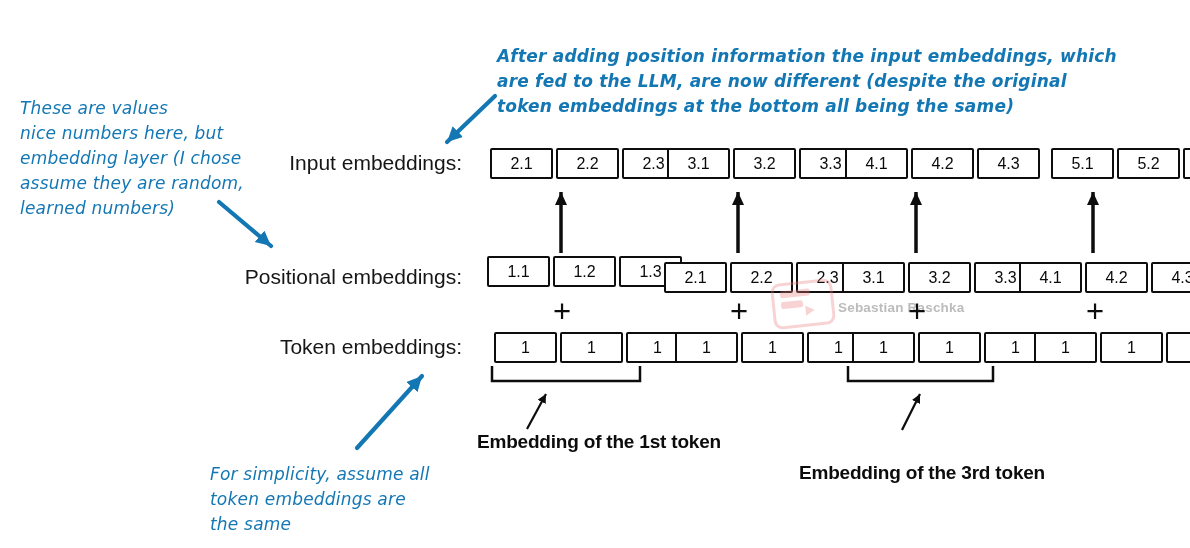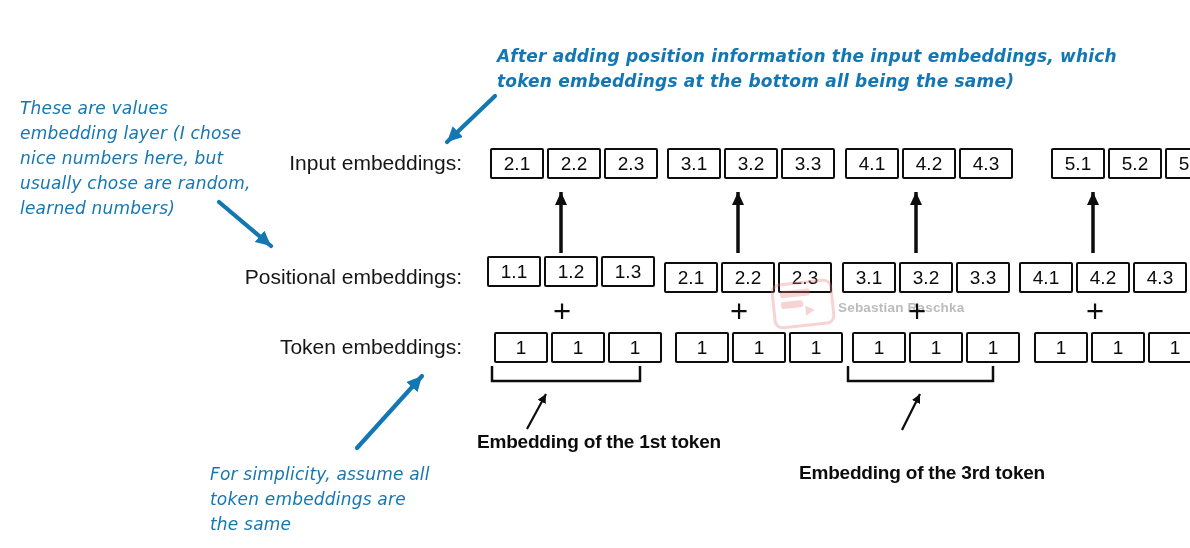--- a/index.html
+++ b/index.html
@@ -17,24 +17,24 @@
     font-size:17px; line-height:25px; letter-spacing:0.2px; white-space:nowrap;
   }
   
   .row-label{
     position:absolute; right:728px; color:#161616; font-size:21px;
     white-space:nowrap; text-align:right;
   }
   
   .group{position:absolute; display:flex; gap:3px;}
   .cell{
-    box-sizing:border-box; width:54px; height:31px;
+    box-sizing:border-box; width:63px; height:31px;
     border:2.5px solid var(--ink); border-radius:2px; background:#fff;
     display:flex; align-items:center; justify-content:center;
-    font-size:19px; color:#0a0a0a;
+    font-size:16px; color:#0a0a0a;
   }
   
   .plus{
     position:absolute; transform:translate(-50%,-50%);
     font-size:31px; font-weight:500; color:var(--ink); z-index:3;
   }
   
   .caption{
     position:absolute; font-weight:bold; font-size:19px; color:#0c0c0c;
     letter-spacing:-0.2px; white-space:nowrap;
@@ -65,28 +65,29 @@
     color:var(--wm-gray); letter-spacing:0.2px; z-index:1; white-space:nowrap;
   }
 </style>
 </head>
 <body>
 
 <div id="canvas">
 
   <div class="annot" style="left:20px; top:64px;margin-top:32px;">
     <div>These are values</div>
+    <div>nice numbers here, but</div>
     <div>embedding layer (I chose</div>
-    <div>nice numbers here, but</div>
-    <div>usually chose are random,</div>
+    <div>assume they are random,</div>
     <div>learned numbers)</div>
   </div>
 
   <div class="annot" style="left:497px; top:44px;font-weight:bold;">
     <div>After adding position information the input embeddings, which</div>
+    <div>are fed to the LLM, are now different (despite the original</div>
     <div>token embeddings at the bottom all being the same)</div>
   </div>
 
   <div class="annot" style="left:210px; top:462px;">
     <div>For simplicity, assume all</div>
     <div>token embeddings are</div>
     <div>the same</div>
   </div>
 
   <div class="row-label" style="top:151px;margin-left:8px;">Input embeddings:</div>

